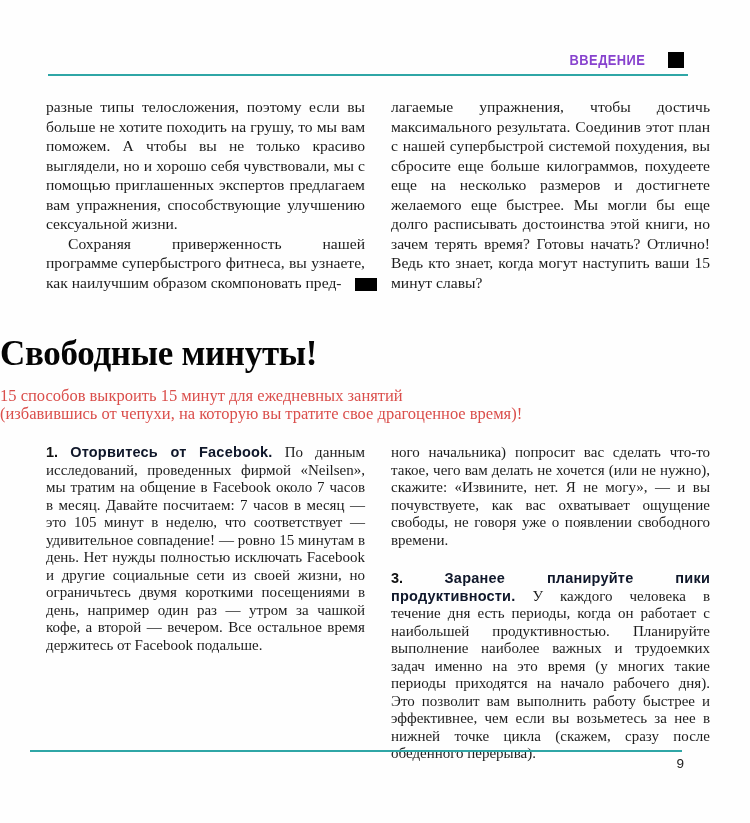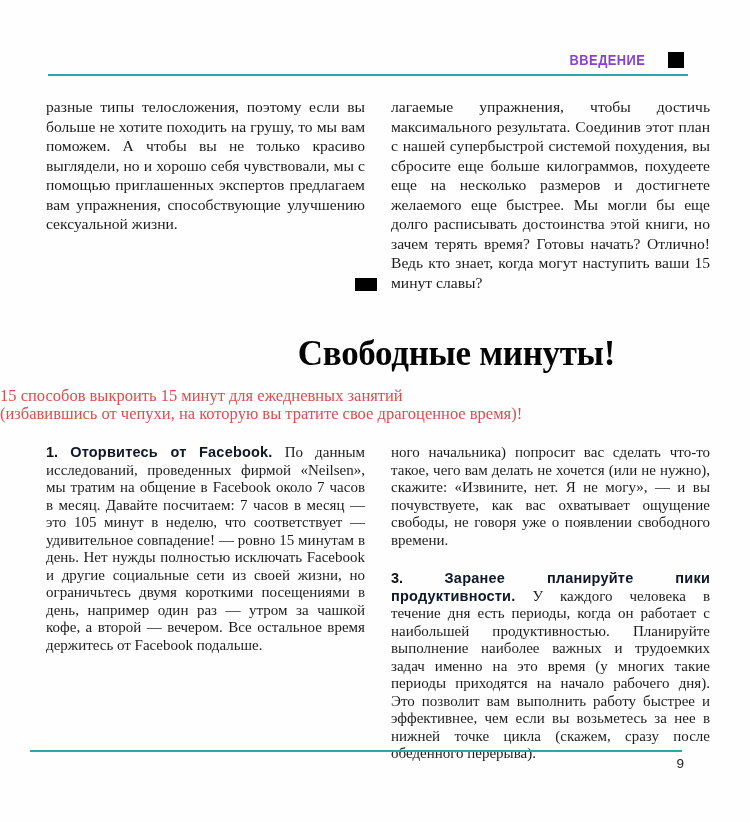--- a/index.html
+++ b/index.html
@@ -73,21 +73,21 @@
     height: 13px;
     background: #000;
   }
 
   
   .chapter-title {
     position: absolute;
     top: 334px;
     left: 0;
     width: 615px;
-    text-align: right;
+    text-align: left;
     font-family: "Liberation Serif", serif;
     font-size: 35px;
     font-weight: 700;
     letter-spacing: -0.3px;
     color: #050505;
   }
   .subtitle {
     position: absolute;
     top: 387px;
     left: 0;
@@ -145,20 +145,21 @@
 
   <div class="masthead">
     <span class="masthead-label">ВВЕДЕНИЕ</span>
     <span class="masthead-square"></span>
   </div>
   <div class="top-rule"></div>
 
   <section class="two-col intro">
     <div class="col">
       <p>разные типы телосложения, поэтому если вы больше не хотите походить на грушу, то мы вам поможем. А чтобы вы не только красиво выглядели, но и хорошо себя чувствовали, мы с помощью приглашенных экспертов предлагаем вам упражнения, способствующие улучшению сексуальной жизни.</p>
+      <p class="indent">Сохраняя приверженность нашей программе супербыстрого фитнеса, вы узнаете, как наилучшим образом скомпоновать пред-</p>
     </div>
     <div class="col">
       <p>лагаемые упражнения, чтобы достичь максимального результата. Соединив этот план с нашей супербыстрой системой похудения, вы сбросите еще больше килограммов, похудеете еще на несколько размеров и достигнете желаемого еще быстрее. Мы могли бы еще долго расписывать достоинства этой книги, но зачем терять время? Готовы начать? Отлично! Ведь кто знает, когда могут наступить ваши 15 минут славы?</p>
     </div>
   </section>
 
   <div class="divider-mark"></div>
 
   <h1 class="chapter-title">Свободные минуты!</h1>
   <div class="subtitle">

